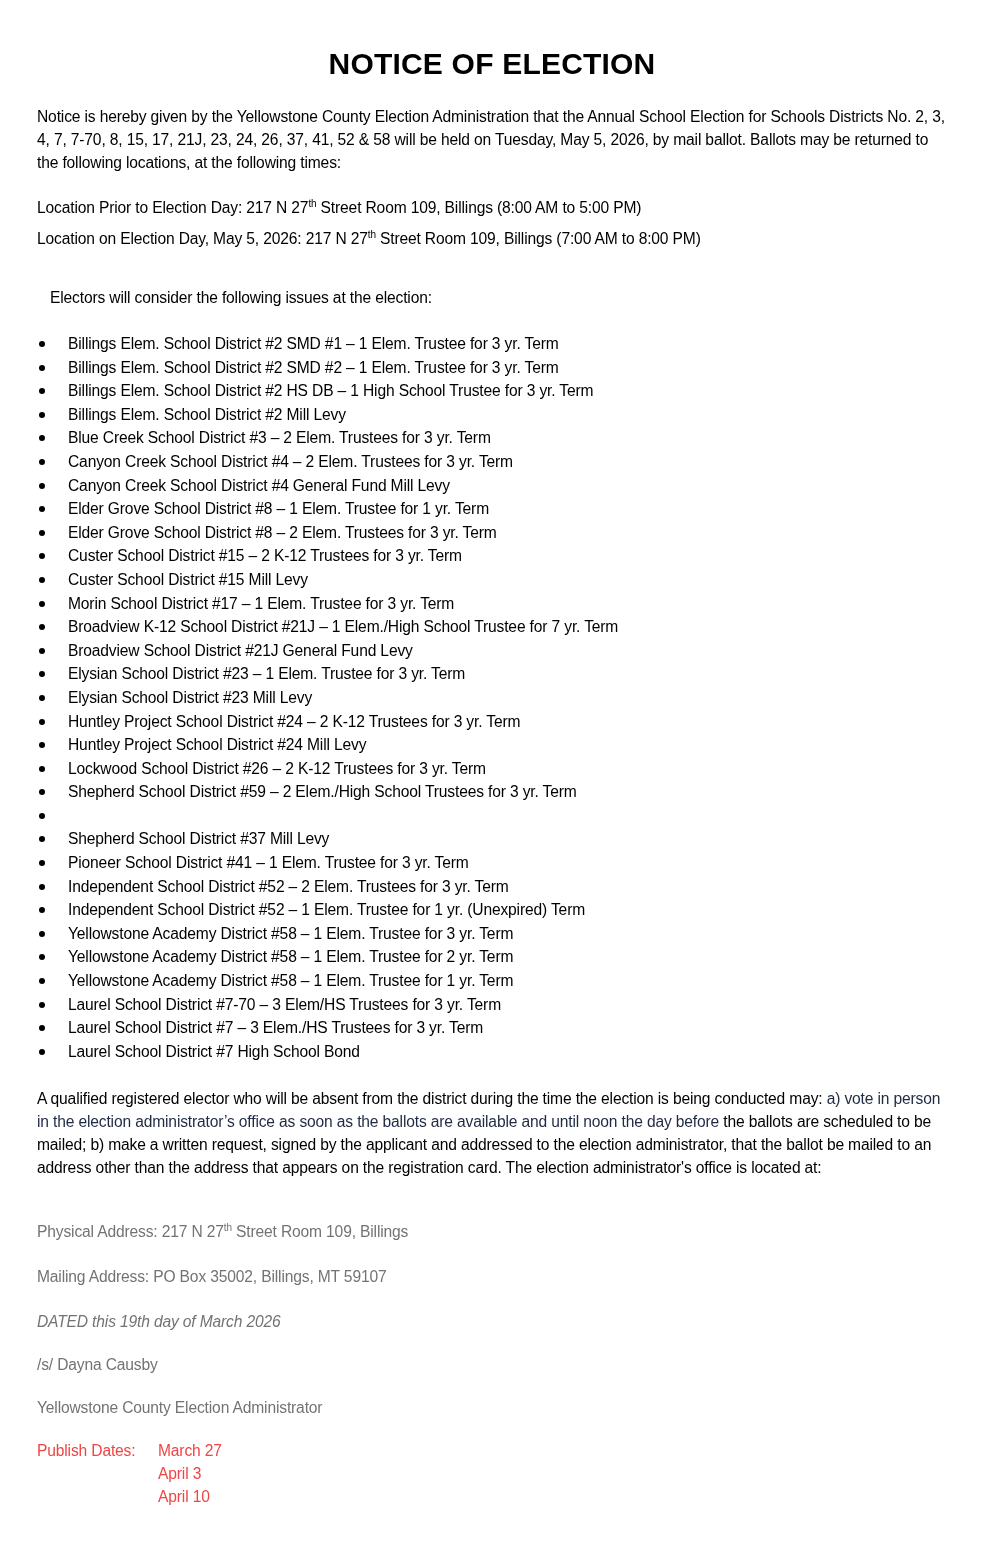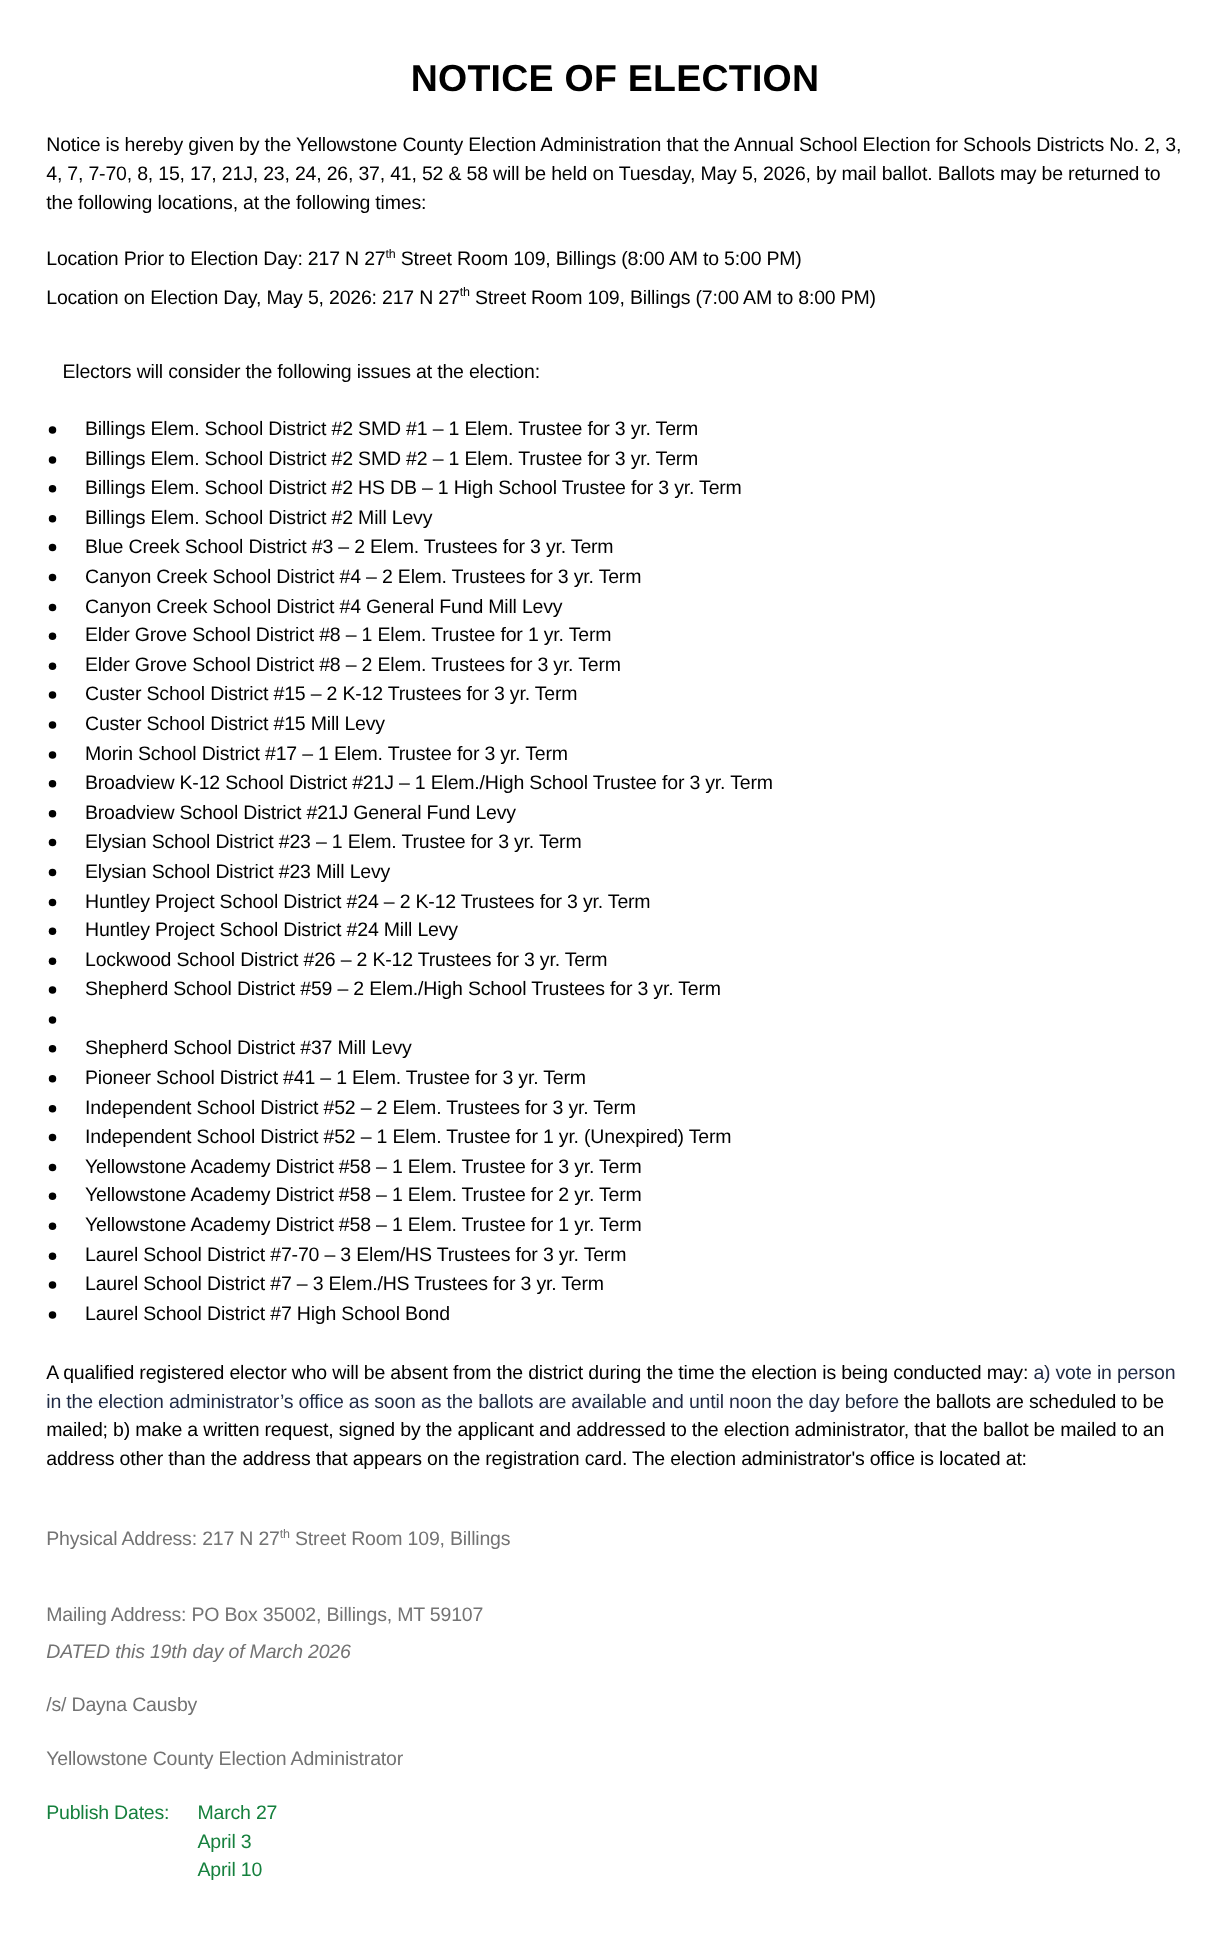--- a/index.html
+++ b/index.html
@@ -75,32 +75,32 @@
       height: 6px;
       border-radius: 50%;
       background: #000;
     }
     .absentee { top: 1087px; width: 915px; }
     .absentee .line2 { color: #1f2a44; }
     .lower {
       color: #737373;
     }
     .phys { top: 1220px; }
-    .mail { top: 1265px; margin-top: 16px; }
+    .mail { top: 1265px; }
     .dated { top: 1310px; font-style: italic; }
     .sig { top: 1353px; }
     .admin { top: 1396px; }
     .publish {
       position: absolute;
       left: 0;
       top: 1439px;
       font-size: 15.6px;
       line-height: 23px;
       letter-spacing: -0.15px;
-      color: #15803d;
+      color: #ef4444;
     }
     .publish .label {
       display: inline-block;
       width: 121px;
     }
     .publish .dates {
       position: absolute;
       left: 121px;
       top: 0;
       white-space: nowrap;
@@ -130,21 +130,21 @@
       <li><span class="bullet"></span><span>Billings Elem. School District #2 HS DB – 1 High School Trustee for 3 yr. Term</span></li>
       <li><span class="bullet"></span><span>Billings Elem. School District #2 Mill Levy</span></li>
       <li><span class="bullet"></span><span>Blue Creek School District #3 – 2 Elem. Trustees for 3 yr. Term</span></li>
       <li><span class="bullet"></span><span>Canyon Creek School District #4 – 2 Elem. Trustees for 3 yr. Term</span></li>
       <li><span class="bullet"></span><span>Canyon Creek School District #4 General Fund Mill Levy</span></li>
       <li><span class="bullet"></span><span>Elder Grove School District #8 – 1 Elem. Trustee for 1 yr. Term</span></li>
       <li><span class="bullet"></span><span>Elder Grove School District #8 – 2 Elem. Trustees for 3 yr. Term</span></li>
       <li><span class="bullet"></span><span>Custer School District #15 – 2 K-12 Trustees for 3 yr. Term</span></li>
       <li><span class="bullet"></span><span>Custer School District #15 Mill Levy</span></li>
       <li><span class="bullet"></span><span>Morin School District #17 – 1 Elem. Trustee for 3 yr. Term</span></li>
-      <li><span class="bullet"></span><span>Broadview K-12 School District #21J – 1 Elem./High School Trustee for 3 yr. Term</span></li>
+      <li><span class="bullet"></span><span>Broadview K-12 School District #21J – 1 Elem./High School Trustee for 7 yr. Term</span></li>
       <li><span class="bullet"></span><span>Broadview School District #21J General Fund Levy</span></li>
       <li><span class="bullet"></span><span>Elysian School District #23 – 1 Elem. Trustee for 3 yr. Term</span></li>
       <li><span class="bullet"></span><span>Elysian School District #23 Mill Levy</span></li>
       <li><span class="bullet"></span><span>Huntley Project School District #24 – 2 K-12 Trustees for 3 yr. Term</span></li>
       <li><span class="bullet"></span><span>Huntley Project School District #24 Mill Levy</span></li>
       <li><span class="bullet"></span><span>Lockwood School District #26 – 2 K-12 Trustees for 3 yr. Term</span></li>
       <li><span class="bullet"></span><span>Shepherd School District #59 – 2 Elem./High School Trustees for 3 yr. Term</span></li>
       <li><span class="bullet"></span></li>
       <li><span class="bullet"></span><span>Shepherd School District #37 Mill Levy</span></li>
       <li><span class="bullet"></span><span>Pioneer School District #41 – 1 Elem. Trustee for 3 yr. Term</span></li>

